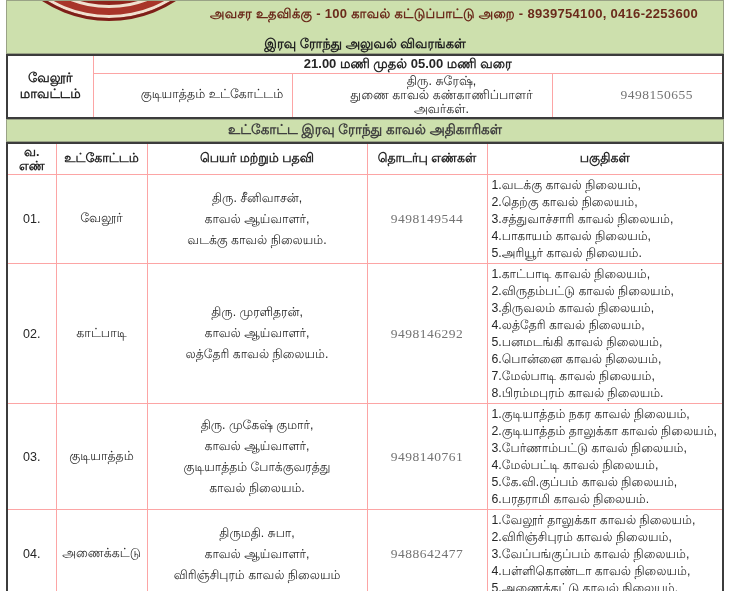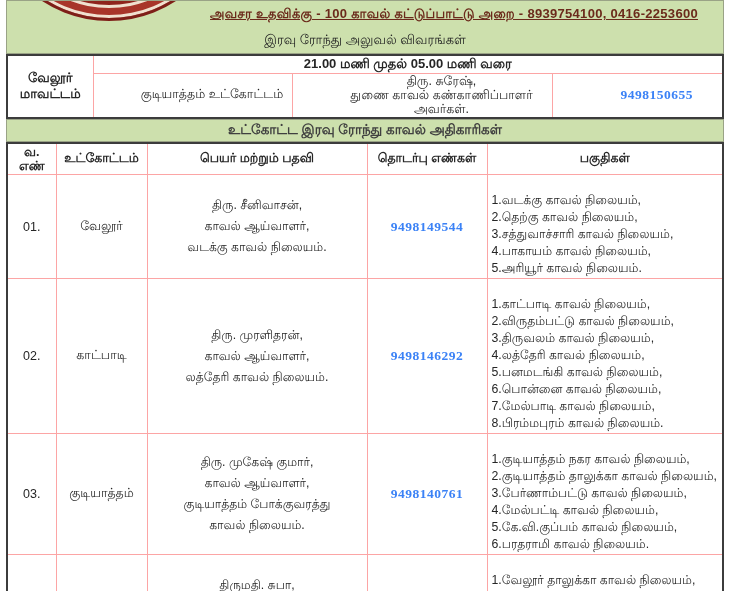--- a/index.html
+++ b/index.html
@@ -5,55 +5,55 @@
   * { margin:0; padding:0; box-sizing:border-box; }
   html,body { width:730px; height:591px; overflow:hidden; background:#ffffff;
     font-family:"Liberation Sans","DejaVu Sans",sans-serif; }
   .sheet { position:relative; width:730px; height:591px; background:#fff; padding:0 6px; }
 
   
   .band { position:relative; width:718px; }
   .band-top { height:28px; background:#cde0ad; border:1px solid #9aa386; border-bottom:none;
     overflow:hidden; display:flex; align-items:center; }
   .helpline { flex:1; padding-left:178px; text-align:center; font-weight:bold;
-    font-size:13px; color:#6b2a1b; letter-spacing:.3px; white-space:nowrap;text-decoration:underline; }
+    font-size:13px; color:#6b2a1b; letter-spacing:.3px; white-space:nowrap; }
   .seal { position:absolute; left:-20px; top:-224px; width:244px; height:244px;
     border-radius:50%; border:3px solid #7e1f18; background:#c0766b;
     box-shadow: inset 0 0 0 3px #f0e0cf, inset 0 0 0 10px #a8352a,
                 inset 0 0 0 13px #f0e0cf, inset 0 0 0 17px #8f241c; }
   .band-title { height:20px; background:#ffffff; border:1px solid #8a8a8a;
     display:flex; align-items:center; justify-content:center;
     font-family:"Liberation Serif","DejaVu Serif",serif; font-weight:bold;
     font-size:13.5px; color:#161616; letter-spacing:.2px; }
   .band-sub { height:26px; background:#cde0ad; border:1px solid #9aa386; border-top:none;
-    display:flex; align-items:center; justify-content:center; font-weight:normal;
+    display:flex; align-items:flex-end; justify-content:center; font-weight:bold;
     font-size:13px; color:#222; }
   .band-section { height:23px; background:#cde0ad; border:1px solid #9aa386;
     display:flex; align-items:center; justify-content:center; font-weight:bold;
     font-size:13.5px; color:#404040; }
 
   
   table { border-collapse:collapse; table-layout:fixed; width:718px; }
   td, th { border:1px solid #fca5a5; vertical-align:middle; overflow:hidden;
     font-size:12.5px; color:#262626; }
   .t1 { border:2px solid #3c3c3c; }
   .t1 .time-row td { height:16px; font-weight:bold; font-size:13px; }
   .t1 .info-row td { height:44px;padding-left:39px; }
   .t2 { border:2px solid #3c3c3c; }
   .t2 thead th { height:32px; font-weight:bold; font-size:12.5px; background:#fff; }
   .c-center { text-align:center; }
   .lines { white-space:pre-line; }
   .district { font-weight:bold; font-size:13px; line-height:16px; }
   .officer-cell { line-height:14px; }
   .phone { font-family:"Liberation Serif","DejaVu Serif",serif; font-size:13.5px;
-    color:#3b82f6; letter-spacing:.5px;font-weight:bold; }
+    color:#737373; letter-spacing:.5px; }
   .sno-cell { font-size:12.5px; }
   .subdiv-cell { font-size:12.5px; }
   .name-cell { line-height:21px; font-size:12.3px; }
-  .areas-cell { text-align:left; padding:17px 2px 1px 4px; line-height:17px;
+  .areas-cell { text-align:left; padding:2px 2px 1px 4px; line-height:17px;
     font-size:12.3px; vertical-align:top; }
   .hdr-sno { line-height:14px; }
 </style>
 </head>
 <body>
 
 <div class="sheet">
 
   <div class="band band-top">
     <div class="seal"></div>

